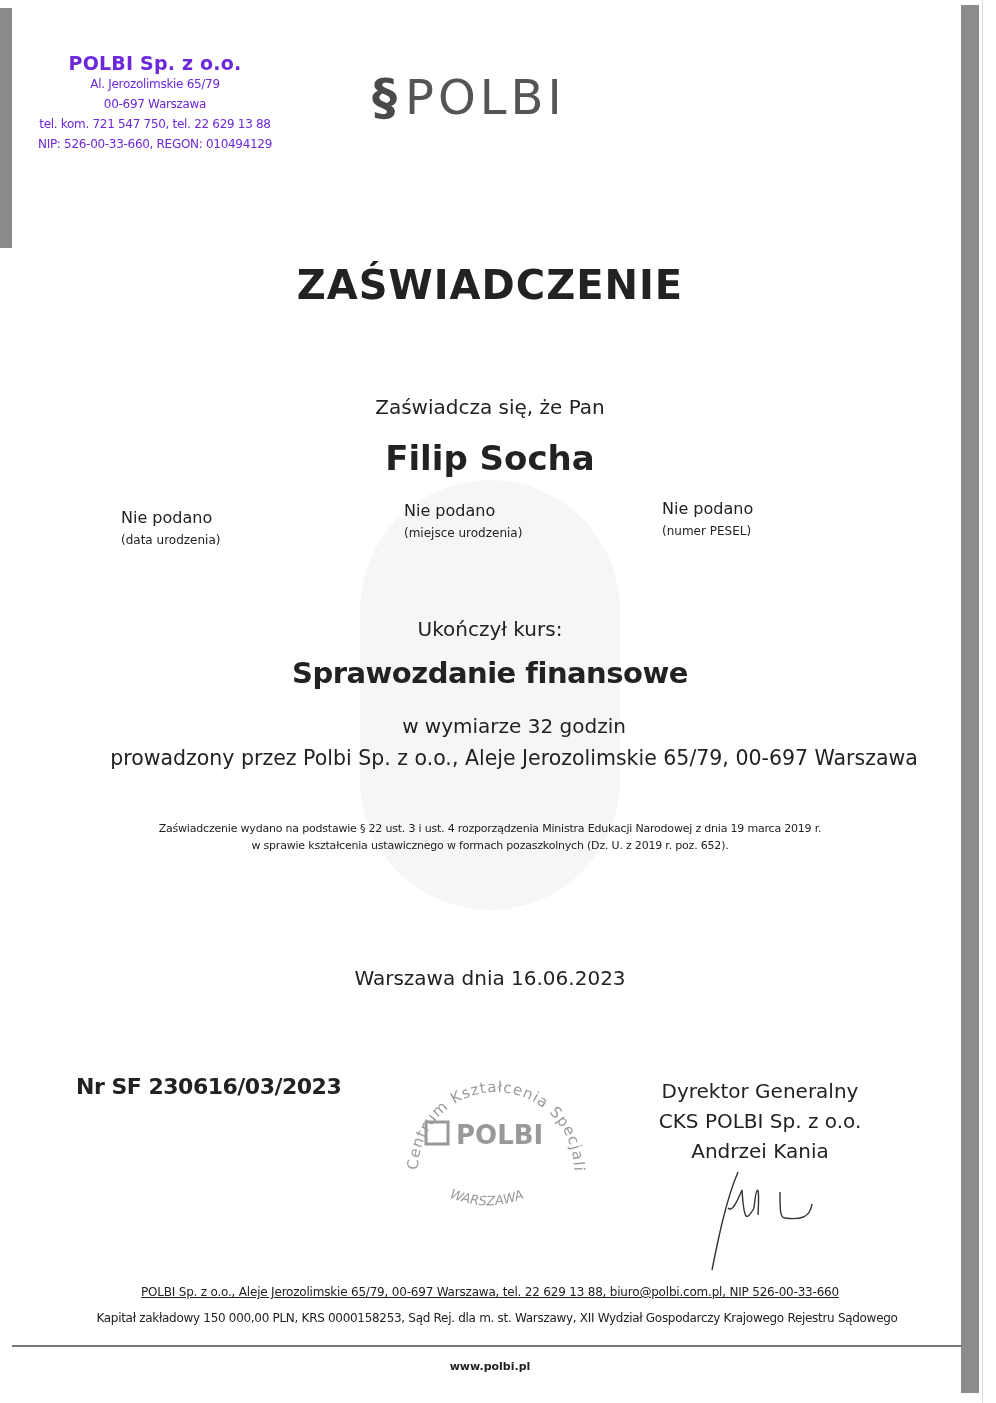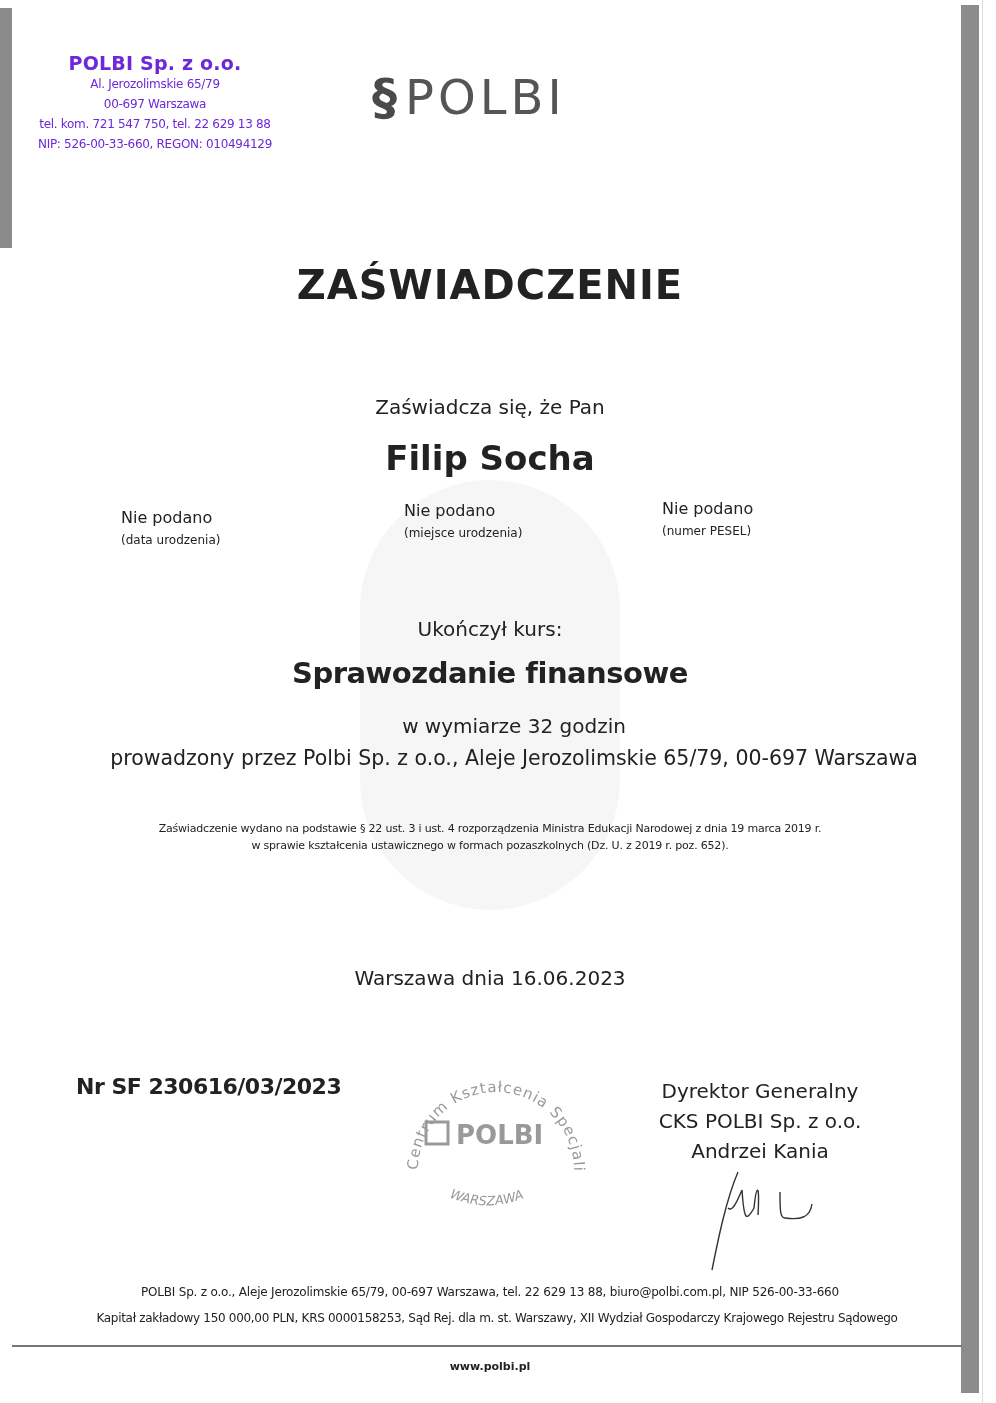--- a/index.html
+++ b/index.html
@@ -25,21 +25,21 @@
   .complete { top:606px; font-size:20px;margin-top:11px; }
   .course { top:656px; font-size:29px; font-weight:bold; letter-spacing:-0.5px; }
   .hours { top:714px; font-size:20px;padding-left:24px; }
   .provider { top:746px; font-size:20.5px; left:24px; }
   .legal { top:820px; font-size:11px; line-height:17px; letter-spacing:-0.2px; }
   .date { top:966px; font-size:20px; }
   .nr { left:76px; top:1074px; font-size:22px; font-weight:bold; letter-spacing:-0.5px; }
   .stamp { left:396px; top:1040px; width:196px; height:180px; }
   .sig-block { left:640px; top:1076px; width:240px; text-align:center; font-size:20px; line-height:30px; }
   .signature { left:700px; top:1160px; }
-  .footer1 { top:1285px; font-size:12px; letter-spacing:-0.2px; }
+  .footer1 { top:1285px; font-size:12px; letter-spacing:-0.2px;text-decoration:underline; }
   .footer2 { top:1311px; font-size:12px; left:7px; letter-spacing:-0.3px; }
   .footer-rule { left:12px; top:1345px; width:950px; height:2px; background:#777; }
   .site { top:1360px; font-size:11px; font-weight:bold; }
 </style>
 </head>
 <body>
 
 <div class="abs left-bar"></div>
 <div class="abs right-bar"></div>
 <div class="abs right-line"></div>

